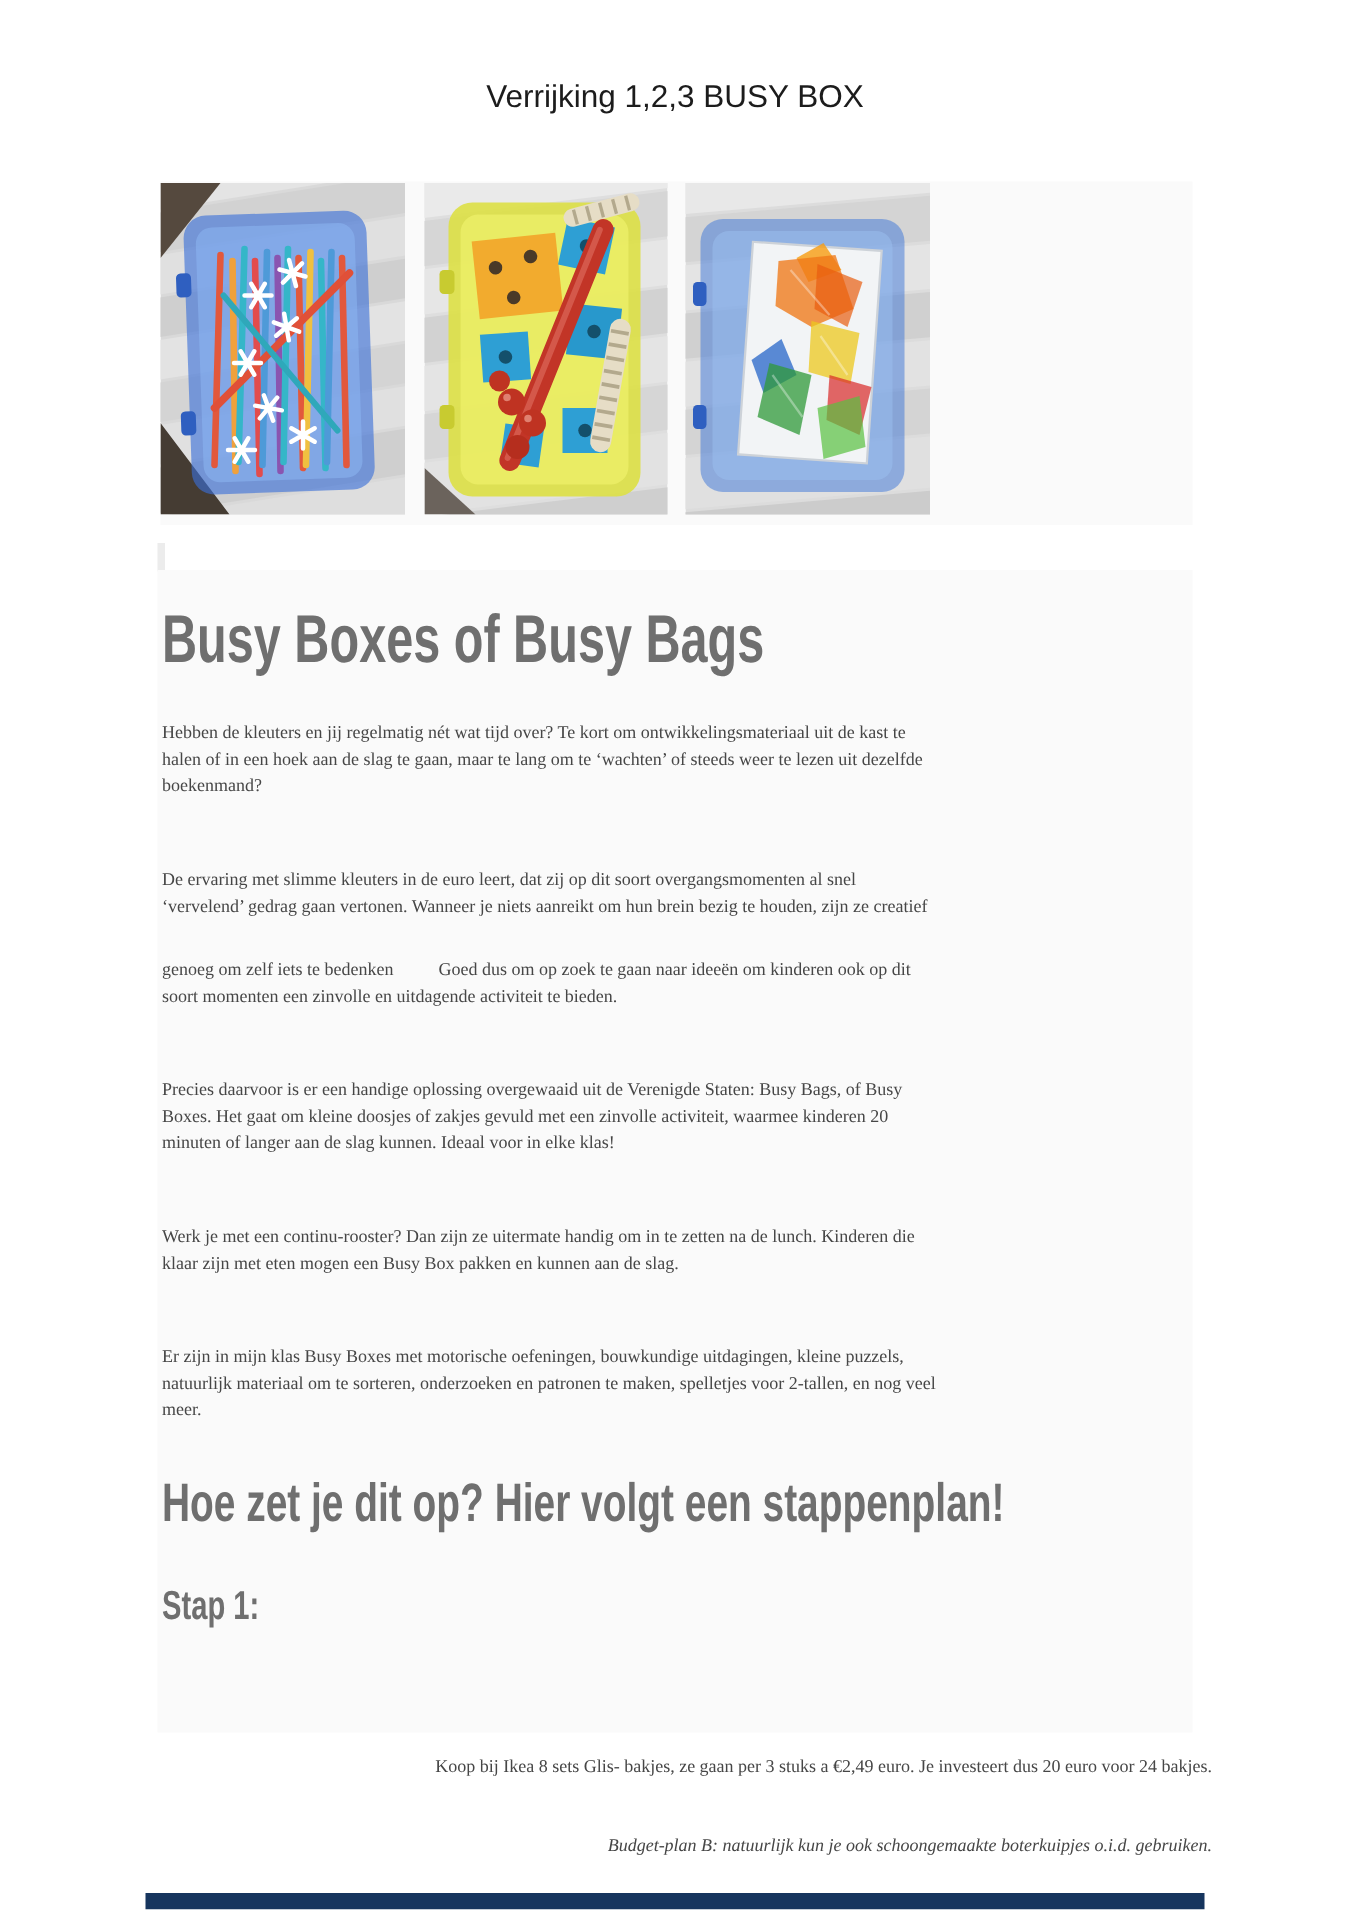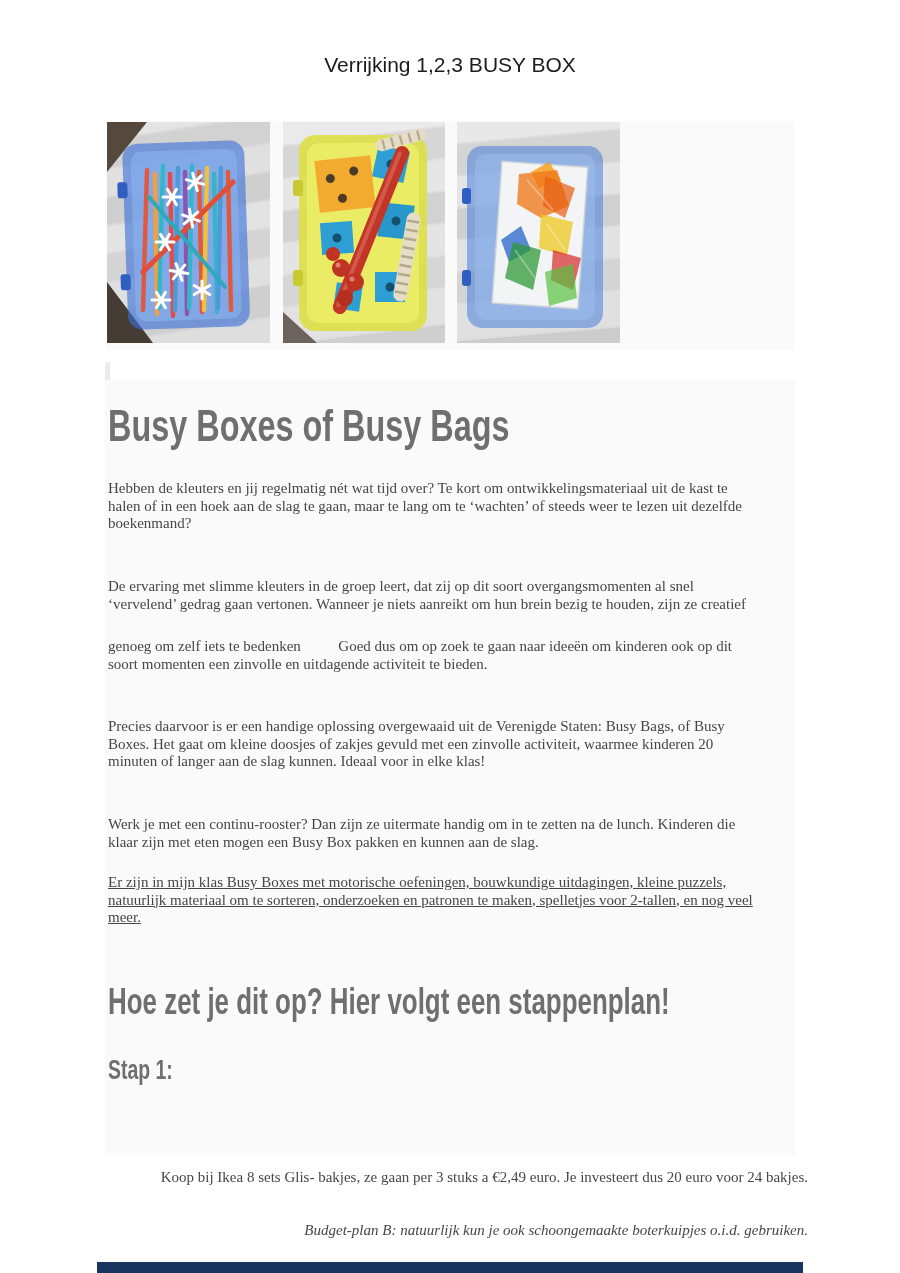--- a/index.html
+++ b/index.html
@@ -29,25 +29,25 @@
   .h-condensed{
     position:absolute;left:3px;margin:0;color:#6f6f6f;
     font-family:"Liberation Sans", sans-serif;font-weight:bold;
     transform:scaleX(0.72);transform-origin:left center;white-space:nowrap;
   }
   .h1{top:22px;font-size:45px;line-height:48px;}
   .h2{top:600px;font-size:36px;line-height:44px;}
   .h3{top:674px;font-size:27px;line-height:32px;}
   .para{
     position:absolute;left:3px;width:700px;margin:0;
-    font-family:"Liberation Serif", serif;font-size:15px;line-height:17.5px;
+    font-family:"Liberation Serif", serif;font-size:12px;line-height:17.5px;
     color:#464646;white-space:pre-wrap;
   }
   .p1{top:100px;} .p2{top:198px;} .p3{top:258px;} .p4{top:338px;}
-  .p5{top:436px;} .p6{top:494px;text-decoration:underline;} .p7{top:754px;text-align:right;}
+  .p5{top:436px;} .p6{top:516px;} .p7{top:754px;text-align:right;}
   .note{font-style:italic;}
   .bottom-bar{
     position:absolute;left:97px;top:1262px;width:706px;height:11px;background:#17355e;
   }
 </style>
 </head>
 <body>
 
 <div class="doc-title">Verrijking 1,2,3 BUSY BOX</div>
 
@@ -238,21 +238,21 @@
 </div>
 
 <div class="left-tab"></div>
 
 <div class="content">
   <h1 class="h-condensed h1">Busy Boxes of Busy Bags</h1>
 
   <p class="para p1">Hebben de kleuters en jij regelmatig nét wat tijd over? Te kort om ontwikkelingsmateriaal uit de kast te
 halen of in een hoek aan de slag te gaan, maar te lang om te ‘wachten’ of steeds weer te lezen uit dezelfde
 boekenmand?</p>
-  <p class="para p2">De ervaring met slimme kleuters in de groep leert, dat zij op dit soort overgangsmomenten al snel
+  <p class="para p2">De ervaring met slimme kleuters in de euro leert, dat zij op dit soort overgangsmomenten al snel
 ‘vervelend’ gedrag gaan vertonen. Wanneer je niets aanreikt om hun brein bezig te houden, zijn ze creatief</p>
   <p class="para p3">genoeg om zelf iets te bedenken          Goed dus om op zoek te gaan naar ideeën om kinderen ook op dit
 soort momenten een zinvolle en uitdagende activiteit te bieden.</p>
   <p class="para p4">Precies daarvoor is er een handige oplossing overgewaaid uit de Verenigde Staten: Busy Bags, of Busy
 Boxes. Het gaat om kleine doosjes of zakjes gevuld met een zinvolle activiteit, waarmee kinderen 20
 minuten of langer aan de slag kunnen. Ideaal voor in elke klas!</p>
   <p class="para p5">Werk je met een continu-rooster? Dan zijn ze uitermate handig om in te zetten na de lunch. Kinderen die
 klaar zijn met eten mogen een Busy Box pakken en kunnen aan de slag.</p>
   <p class="para p6">Er zijn in mijn klas Busy Boxes met motorische oefeningen, bouwkundige uitdagingen, kleine puzzels,
 natuurlijk materiaal om te sorteren, onderzoeken en patronen te maken, spelletjes voor 2-tallen, en nog veel

